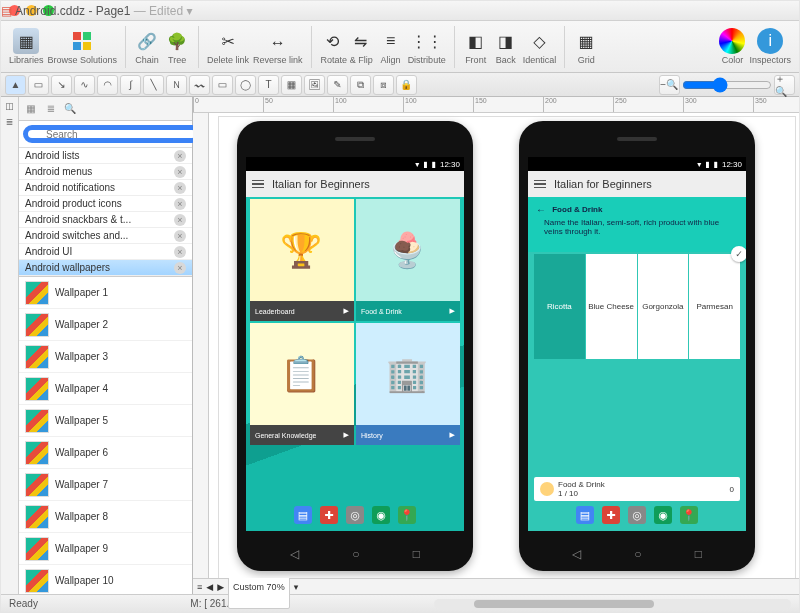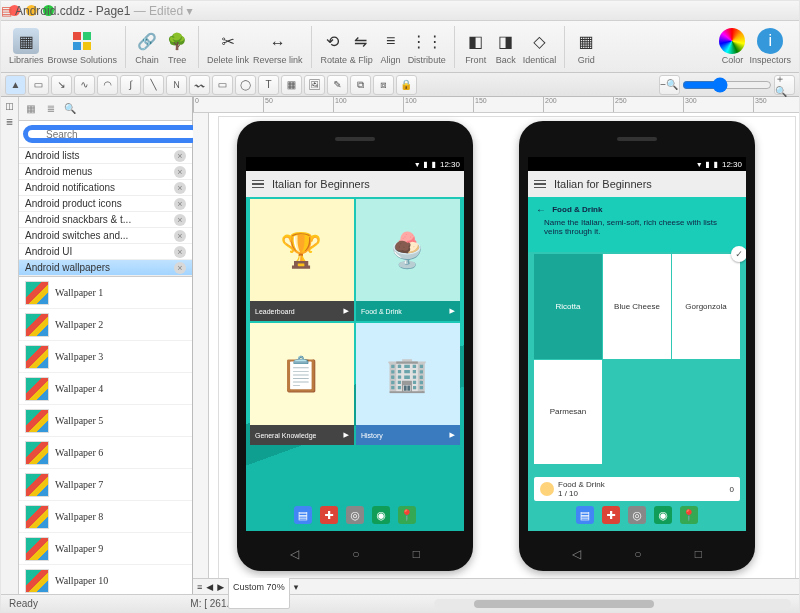--- a/index.html
+++ b/index.html
@@ -35,21 +35,21 @@
   .panel{width:174px;border-right:1px solid #bbb;display:flex;flex-direction:column;background:#fff;}
   .panel-top{height:24px;border-bottom:1px solid #ccc;display:flex;align-items:center;padding:0 4px;gap:4px;background:#f4f4f4;}
   .panel-top .view-btn{width:16px;height:16px;font-size:10px;color:#888;display:flex;align-items:center;justify-content:center;}
   .search{flex:1;height:18px;border:5px solid #3b82f6;border-radius:9px;padding:0 18px 0 18px;font-size:10px;background:#fff;position:relative;}
   .search-wrap{flex:1;position:relative;}
   .search-wrap .mag{position:absolute;left:5px;top:3px;font-size:10px;color:#999;}
   .lib-groups{border-bottom:1px solid #ccc;}
   .lib-row{height:16px;display:flex;align-items:center;justify-content:space-between;padding:0 6px;font-size:10px;border-bottom:1px solid #eee;cursor:default;}
   .lib-row.sel{background:linear-gradient(#bfe2ff,#a3d4ff);}
   .lib-row .x{width:12px;height:12px;border-radius:50%;background:#d8d8d8;color:#888;font-size:9px;display:flex;align-items:center;justify-content:center;}
-  .shape-list{flex:1;overflow:auto;font-family:Liberation Serif, serif;}
+  .shape-list{flex:1;overflow:auto;}
   .shape-row{height:32px;display:flex;align-items:center;gap:6px;padding:0 6px;border-bottom:1px solid #f0f0f0;}
   .shape-thumb{width:24px;height:24px;border:1px solid #ddd;background:linear-gradient(135deg,#1abc9c 0 35%,#e74c3c 35% 55%,#f1c40f 55% 75%,#3498db 75% 100%);}
   .shape-name{font-size:10px;}
   
   .canvas-wrap{flex:1;display:flex;flex-direction:column;position:relative;}
   .canvas-body{flex:1;display:flex;overflow:hidden;background:#fff;}
   .ruler-v{width:16px;background:#f5f5f5;border-right:1px solid #ccc;}
   .canvas{flex:1;background:#fff;position:relative;overflow:hidden;}
   .page{position:absolute;left:10px;top:4px;width:576px;height:470px;box-shadow:0 0 0 1px #ddd;background:#fff;}
   
@@ -74,21 +74,21 @@
   .c3 .bar{background:#444;}
   .c4 .art{background:#cfeefe;}
   .c4 .bar{background:#3a7bbf;}
   .dock{position:absolute;bottom:4px;left:0;right:0;height:24px;display:flex;justify-content:center;gap:8px;align-items:center;}
   .dock span{width:18px;height:18px;border-radius:3px;display:flex;align-items:center;justify-content:center;font-size:11px;color:#fff;}
   
   .quiz-head{background:#19cdb8;padding:6px 8px;font-size:8px;color:#124;}
   .quiz-head .back{font-size:10px;margin-right:4px;}
   .quiz-q{font-size:8px;color:#124;padding:4px 8px 10px;}
   .quiz-body{position:relative;margin:2px 6px 0;height:210px;}
-  .answer-grid{display:grid;grid-template-columns:1fr 1fr 1fr;grid-template-rows:1fr 1fr;gap:1px;height:100%;}
+  .answer-grid{display:grid;grid-template-columns:1fr 1fr 1fr 1fr;grid-template-rows:1fr 1fr;gap:1px;height:100%;}
   .answer{background:#fff;display:flex;align-items:center;justify-content:center;font-size:8px;color:#333;}
   .a-sel{background:#19a897;color:#fff;}
   .check{position:absolute;right:-7px;top:-8px;width:16px;height:16px;border-radius:50%;background:#fff;box-shadow:0 1px 2px rgba(0,0,0,.3);display:flex;align-items:center;justify-content:center;font-size:9px;color:#555;}
   .score{position:absolute;bottom:30px;left:6px;right:6px;height:24px;background:#fff;border-radius:2px;display:flex;align-items:center;padding:0 6px;font-size:8px;justify-content:space-between;}
   .avatar{width:14px;height:14px;border-radius:50%;background:#ffd37a;margin-right:4px;}
   
   .hscroll{height:16px;background:#f3f3f3;border-top:1px solid #ccc;display:flex;align-items:center;font-size:9px;padding:0 4px;gap:4px;}
   .hscroll .zoom{border:1px solid #ccc;padding:16px 4px;border-radius:2px;background:#fff;}
   .statusline{height:18px;background:linear-gradient(#f3f3f3,#e6e6e6);border-top:1px solid #ccc;display:flex;align-items:center;font-size:10px;color:#555;padding:0 8px;gap:20px;}
   .statusline .mid{flex:1;text-align:center;}
@@ -407,21 +407,21 @@
                 <div class="hamburger">
                     <span></span>
                     <span></span>
                     <span></span>
                   </div>
                 <span>Italian for Beginners</span>
               </div>
               <div class="quiz-head">
                 <span class="back">←</span>
                 <b>Food &amp; Drink</b>
-                <div class="quiz-q">Name the Italian, semi-soft, rich cheese with lists veins through it.</div>
+                <div class="quiz-q">Name the Italian, semi-soft, rich product with blue veins through it.</div>
               </div>
               <div class="quiz-body">
                 <div class="check">✓</div>
                 <div class="answer-grid">
                   <div class="answer a-sel">Ricotta</div>
                   <div class="answer">Blue Cheese</div>
                   <div class="answer">Gorgonzola</div>
                   <div class="answer">Parmesan</div>
                 </div>
               </div>

